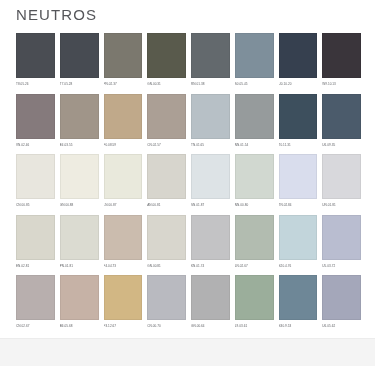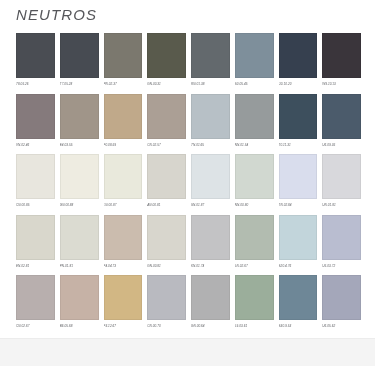--- a/index.html
+++ b/index.html
@@ -10,21 +10,20 @@
     background: #ffffff;
     font-family: "Liberation Sans", sans-serif;
     overflow: hidden;
   }
 
   #page {
     position: relative;
     width: 375px;
     height: 366px;
     background: #ffffff;
-    font-style: italic;
   }
 
   
   #palette-title {
     position: absolute;
     left: 16px;
     top: 5px;
     font-size: 15px;
     letter-spacing: 1.1px;
     color: #55565a;

